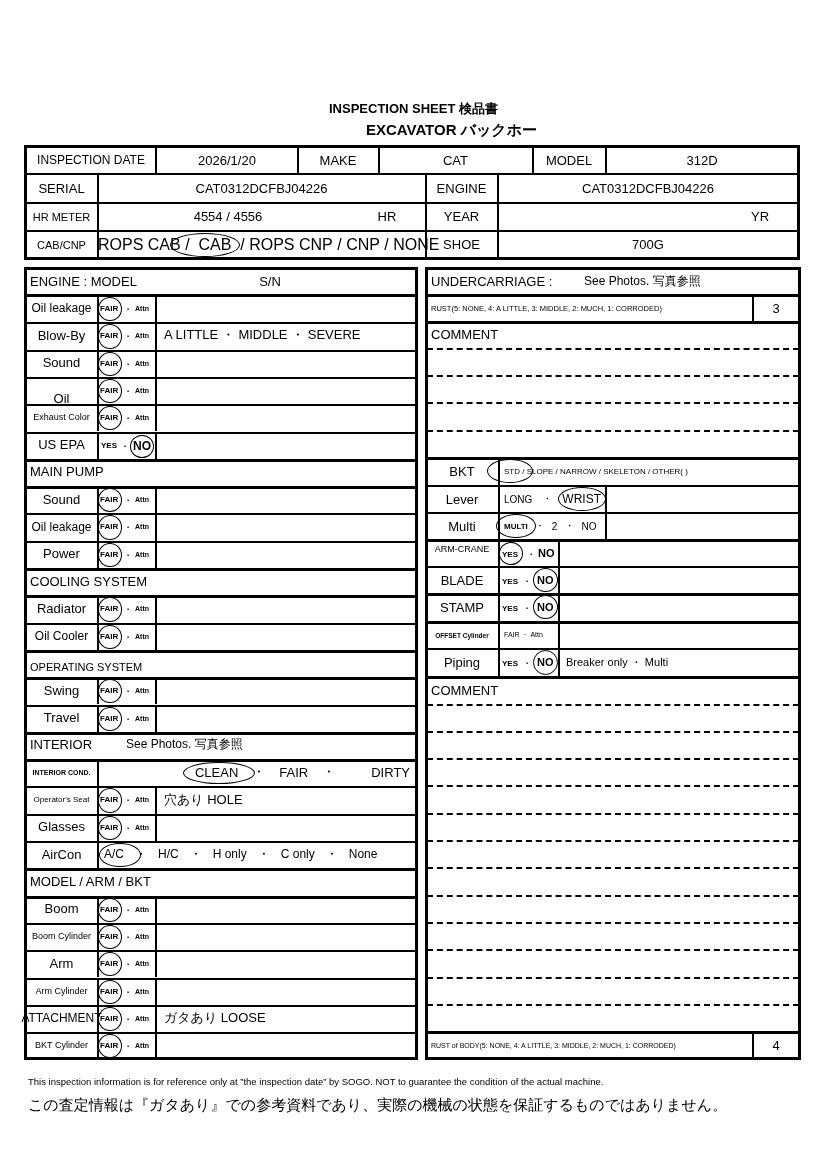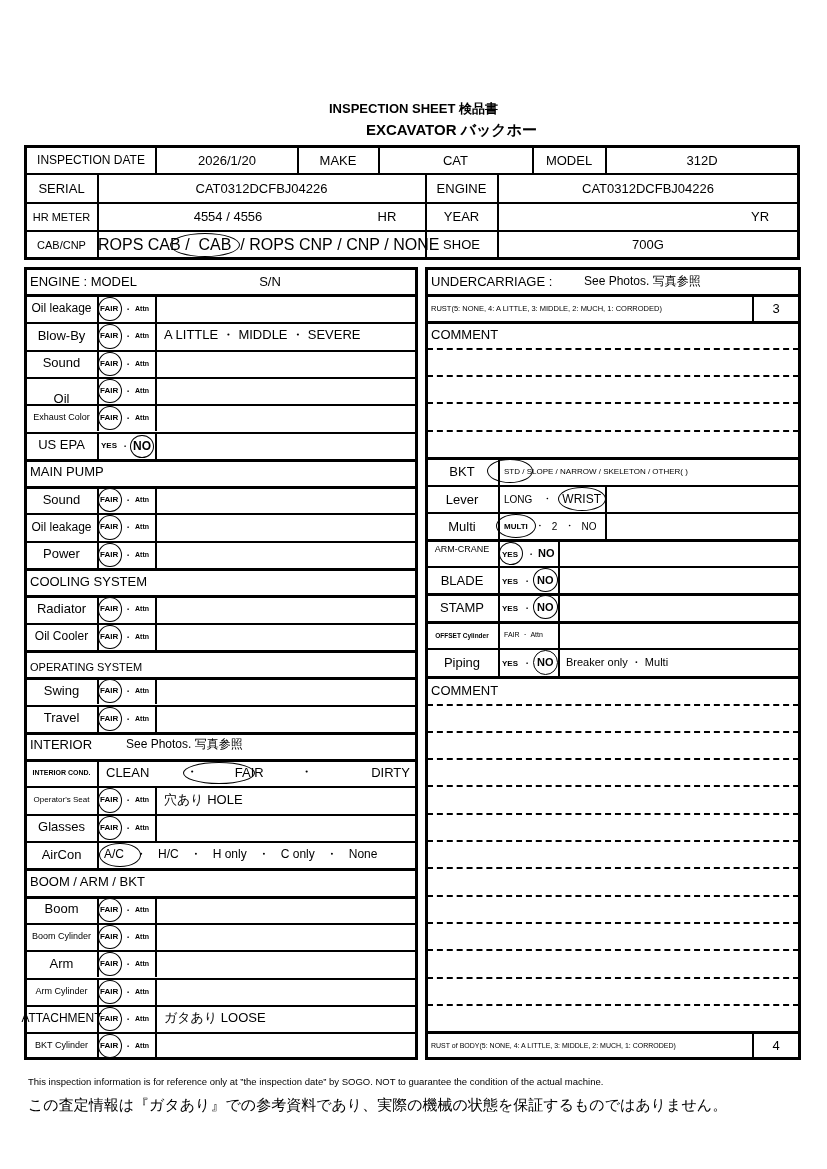--- a/index.html
+++ b/index.html
@@ -210,21 +210,21 @@
 <div class="attn" style="left: 124px; top: 713.5px;">・</div>
 <div class="attn" style="left: 135px; top: 714.5px; font-size: 7px;">Attn</div>
 <div class="cell left" style="left: 160px; top: 704.5px; width: 255px; height: 26.3px; font-size: 13px;"></div>
 <div class="hl" style="left: 24px; top: 731.8px; width: 394px;"></div>
 <div class="hlt" style="left: 24px; top: 731.8px; width: 394px;"></div>
 <div class="cell left b" style="left: 26px; top: 731.8px; width: 90px; height: 26.3px; font-size: 13px;">INTERIOR</div>
 <div class="cell left b" style="left: 122px; top: 731.8px; width: 200px; height: 26.3px; font-size: 12px;">See Photos. 写真参照</div>
 <div class="hlt" style="left: 24px; top: 759.1px; width: 394px;"></div>
 <div class="cell" style="left: 26px; top: 759.1px; width: 71px; height: 26.3px; font-size: 7px; font-weight: bold;">INTERIOR COND.</div>
 <div class="vl" style="left: 97px; top: 759.1px; height: 27.3px;"></div>
-<div class="cell" style="left: 100px; top: 759.1px; width: 310px; height: 26.3px; font-size: 13px; justify-content: space-between; padding-left: 6px; gap: 14px;">
+<div class="cell" style="left: 100px; top: 759.1px; width: 310px; height: 26.3px; font-size: 13px; justify-content: flex-end; padding-left: 6px; gap: 14px;">
     <span>CLEAN</span>
     <span>・</span>
     <span>FAIR</span>
     <span>・</span>
     <span style="margin-left: 22px;">DIRTY</span>
   </div>
 <div class="oval" style="left: 183px; top: 762.1px; width: 72px; height: 22.3px;"></div>
 <div class="hl" style="left: 24px; top: 786.4px; width: 394px;"></div>
 <div class="cell" style="left: 26px; top: 786.4px; width: 71px; height: 26.3px; font-size: 8px;">Operator's Seat</div>
 <div class="vl" style="left: 97px; top: 786.4px; height: 27.3px;"></div>
@@ -252,21 +252,21 @@
     <span>H/C</span>
     <span>・</span>
     <span>H only</span>
     <span>・</span>
     <span>C only</span>
     <span>・</span>
     <span>None</span>
   </div>
 <div class="oval" style="left: 99px; top: 843px; width: 42px; height: 24.3px;"></div>
 <div class="hlt" style="left: 24px; top: 868.3px; width: 394px;"></div>
-<div class="cell left b" style="left: 26px; top: 868.3px; width: 380px; height: 26.3px; font-size: 13px;">BOOM / ARM / BKT</div>
+<div class="cell left b" style="left: 26px; top: 868.3px; width: 380px; height: 26.3px; font-size: 13px;">MODEL / ARM / BKT</div>
 <div class="hlt" style="left: 24px; top: 895.6px; width: 394px;"></div>
 <div class="cell" style="left: 26px; top: 895.6px; width: 71px; height: 26.3px; font-size: 13px;">Boom</div>
 <div class="vl" style="left: 97px; top: 895.6px; height: 27.3px;"></div>
 <div class="vl" style="left: 155px; top: 895.6px; height: 27.3px;"></div>
 <div class="fair" style="left: 100px; top: 904.6px;">FAIR</div>
 <div class="oval" style="left: 98px; top: 897.6px; width: 24px; height: 24.3px;"></div>
 <div class="attn" style="left: 124px; top: 904.6px;">・</div>
 <div class="attn" style="left: 135px; top: 905.6px; font-size: 7px;">Attn</div>
 <div class="cell left" style="left: 160px; top: 895.6px; width: 255px; height: 26.3px; font-size: 13px;"></div>
 <div class="hl" style="left: 24px; top: 922.9px; width: 394px;"></div>

